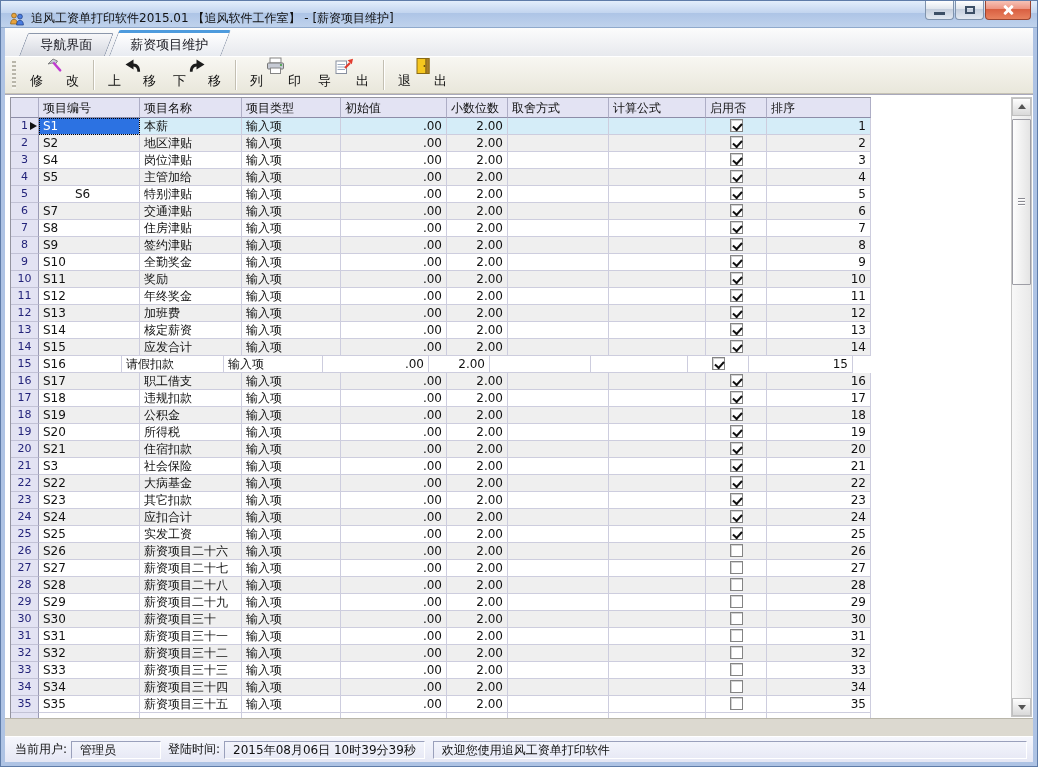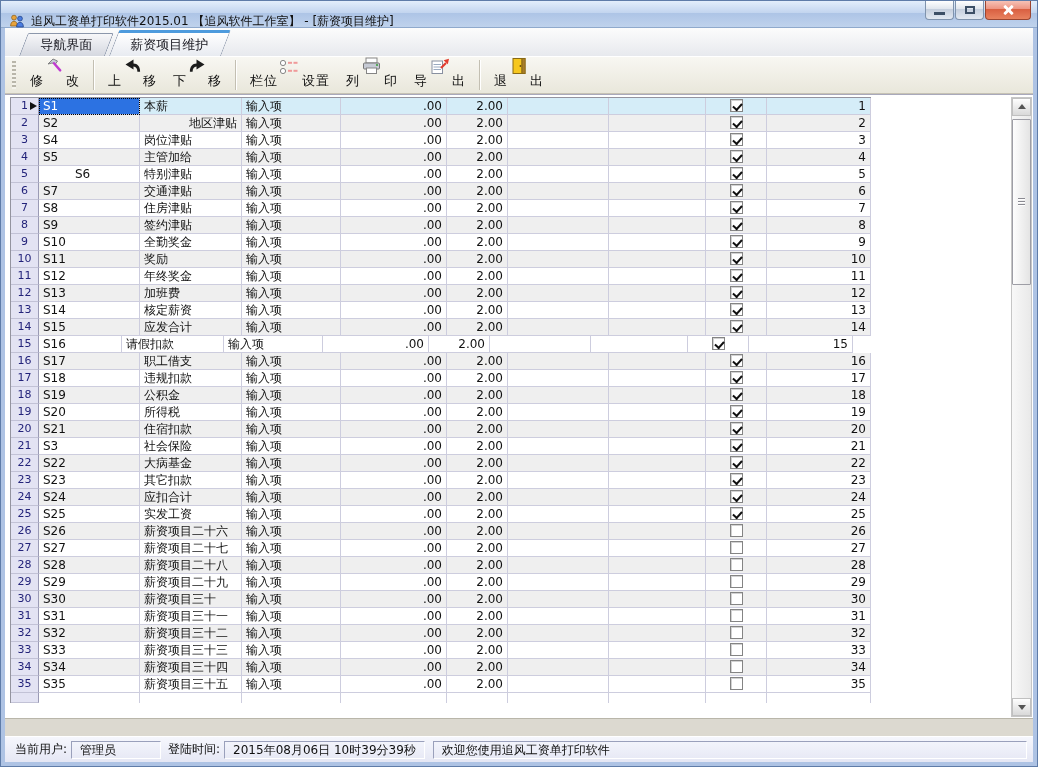--- a/index.html
+++ b/index.html
@@ -4,21 +4,21 @@
 <style>
   * { margin:0; padding:0; box-sizing:border-box; }
   html,body { width:1038px; height:767px; overflow:hidden;
     font-family:"DejaVu Sans","Liberation Sans",sans-serif; }
   .window { position:relative; width:1038px; height:767px;
     background:#aec3e4; border:1px solid #5f7ca8; }
 
   
   .titlebar { position:absolute; top:0; left:0; right:0; height:27px;
     background:linear-gradient(#e3eefb,#c3d5ef 45%,#adc4e6 46%,#bfd2ec);
-    display:flex; align-items:flex-start; padding:12px 6px; border-bottom:1px solid #8fa9cc; }
+    display:flex; align-items:flex-end; padding:0 6px; border-bottom:1px solid #8fa9cc; }
   .app-ico { width:16px; height:16px; margin:0 6px 0 2px; flex:0 0 auto; }
   .title-text { font-size:12px; color:#111; white-space:nowrap; }
   .win-controls { position:absolute; top:0; right:6px; display:flex; }
   .wbtn { width:29px; height:19px; border:1px solid #7f93ad; border-top:none;
     background:linear-gradient(#ffffff,#dfe5ed 45%,#c4cedd 46%,#e2e9f2);
     border-radius:0 0 4px 4px; margin-left:1px;
     display:flex; align-items:center; justify-content:center; }
   .wbtn.close { width:46px;
     background:linear-gradient(#f6c1b5,#ed9380 45%,#d95f41 46%,#e8825f);
     border-color:#9b4530; }
@@ -172,32 +172,20 @@
       <div class="tbtn">
         <span class="lbl">下</span>
         <svg class="ico" viewBox="0 0 18 16" width="19" height="16">
           <path d="M8 0.5 L16 5.5 L8 10.5 L8 7.6 C5.6 7.6 4.1 9.7 4.1 12.8 L1.4 12.8 C1.4 7.6 4 4.6 8 4.6 Z" fill="#1c1c1c"></path>
         </svg>
         <span class="lbl">移</span>
       </div>
 
       <div class="tsep"></div>
 
-      <div class="tbtn">
-        <span class="lbl">栏位</span>
-        <svg class="ico" viewBox="0 0 22 16" width="22" height="16">
-          <circle cx="4" cy="4" r="2.6" fill="#fff" stroke="#858585"></circle>
-          <rect x="9" y="2.8" width="4" height="2" fill="#f09a9a"></rect>
-            <rect x="14.5" y="2.8" width="4" height="2" fill="#f09a9a"></rect>
-          <circle cx="4" cy="12" r="2.6" fill="#fff" stroke="#858585"></circle>
-          <rect x="9" y="10.8" width="4" height="2" fill="#f09a9a"></rect>
-            <rect x="14.5" y="10.8" width="4" height="2" fill="#f09a9a"></rect>
-        </svg>
-        <span class="lbl">设置</span>
-      </div>
 
       <div class="tbtn">
         <span class="lbl">列</span>
         <svg class="ico" viewBox="0 0 22 18" width="22" height="18">
           <rect x="5" y="1" width="11" height="5" fill="#fff" stroke="#858585"></rect>
           <rect x="2.5" y="6" width="16" height="6" rx="1" fill="#c6cad4" stroke="#767676"></rect>
           <circle cx="16" cy="8" r="1.1" fill="#3f9f3f"></circle>
           <rect x="5.5" y="11" width="10" height="5.5" fill="#fff" stroke="#858585"></rect>
         </svg>
         <span class="lbl">印</span>
@@ -222,39 +210,51 @@
           <rect x="4" y="1.5" width="9" height="15" fill="#f6c71e" stroke="#8a6a14"></rect>
           <rect x="13" y="1.5" width="3.2" height="15" fill="#a97d2a" stroke="#8a6a14"></rect>
           <circle cx="11.4" cy="9" r="0.9" fill="#6a4a10"></circle>
         </svg>
         <span class="lbl">出</span>
       </div>
     </div>
 
     <div class="grid-wrap">
       <div class="grid">
+        <div class="ghead" id="grid-header">
+          <div class="gh corner"></div>
+        <div class="gh" style="width: 101px; flex: 0 0 auto;">项目编号</div>
+            <div class="gh" style="width: 102px; flex: 0 0 auto;">项目名称</div>
+            <div class="gh" style="width: 99px; flex: 0 0 auto;">项目类型</div>
+            <div class="gh" style="width: 106px; flex: 0 0 auto;">初始值</div>
+            <div class="gh" style="width: 61px; flex: 0 0 auto;">小数位数</div>
+            <div class="gh" style="width: 101px; flex: 0 0 auto;">取舍方式</div>
+            <div class="gh" style="width: 97px; flex: 0 0 auto;">计算公式</div>
+            <div class="gh" style="width: 61px; flex: 0 0 auto;">启用否</div>
+            <div class="gh" style="width: 104px; flex: 0 0 auto;">排序</div>
+          </div>
         <div id="grid-body">
             <div class="grow sel">
               <div class="gcell">1<span class="rowmark"></span></div>
               <div class="cell focus" style="width: 101px; flex: 0 0 auto;">S1</div>
               <div class="cell" style="width: 102px; flex: 0 0 auto;">本薪</div>
               <div class="cell" style="width: 99px; flex: 0 0 auto;">输入项</div>
               <div class="cell r" style="width: 106px; flex: 0 0 auto;">.00</div>
               <div class="cell r" style="width: 61px; flex: 0 0 auto;">2.00</div>
               <div class="cell" style="width: 101px; flex: 0 0 auto;"></div>
               <div class="cell" style="width: 97px; flex: 0 0 auto;"></div>
               <div class="cell c" style="width: 61px; flex: 0 0 auto;">
                 <div class="cb on"></div>
               </div>
               <div class="cell r" style="width: 104px; flex: 0 0 auto;">1</div>
             </div>
             <div class="grow even">
               <div class="gcell">2</div>
               <div class="cell" style="width: 101px; flex: 0 0 auto;">S2</div>
-              <div class="cell" style="width: 102px; flex: 0 0 auto; text-align: right;">地区津贴</div>
+              <div class="cell" style="width: 102px; flex: 0 0 auto;">地区津贴</div>
               <div class="cell" style="width: 99px; flex: 0 0 auto;">输入项</div>
               <div class="cell r" style="width: 106px; flex: 0 0 auto;">.00</div>
               <div class="cell r" style="width: 61px; flex: 0 0 auto;">2.00</div>
               <div class="cell" style="width: 101px; flex: 0 0 auto;"></div>
               <div class="cell" style="width: 97px; flex: 0 0 auto;"></div>
               <div class="cell c" style="width: 61px; flex: 0 0 auto;">
                 <div class="cb on"></div>
               </div>
               <div class="cell r" style="width: 104px; flex: 0 0 auto;">2</div>
             </div>

